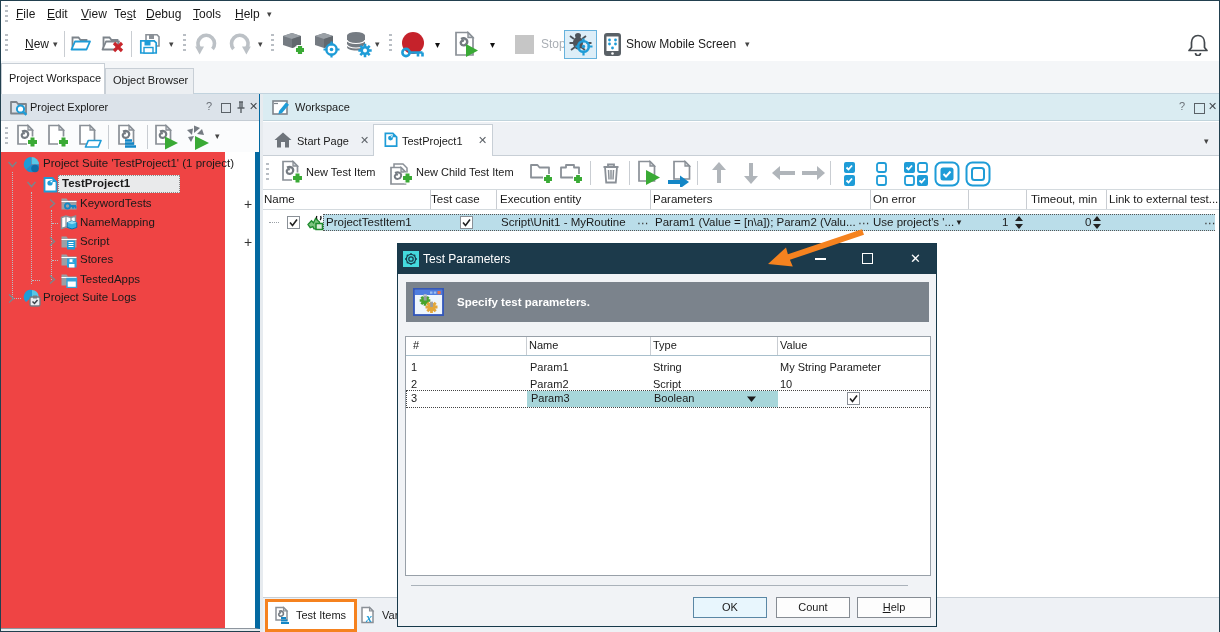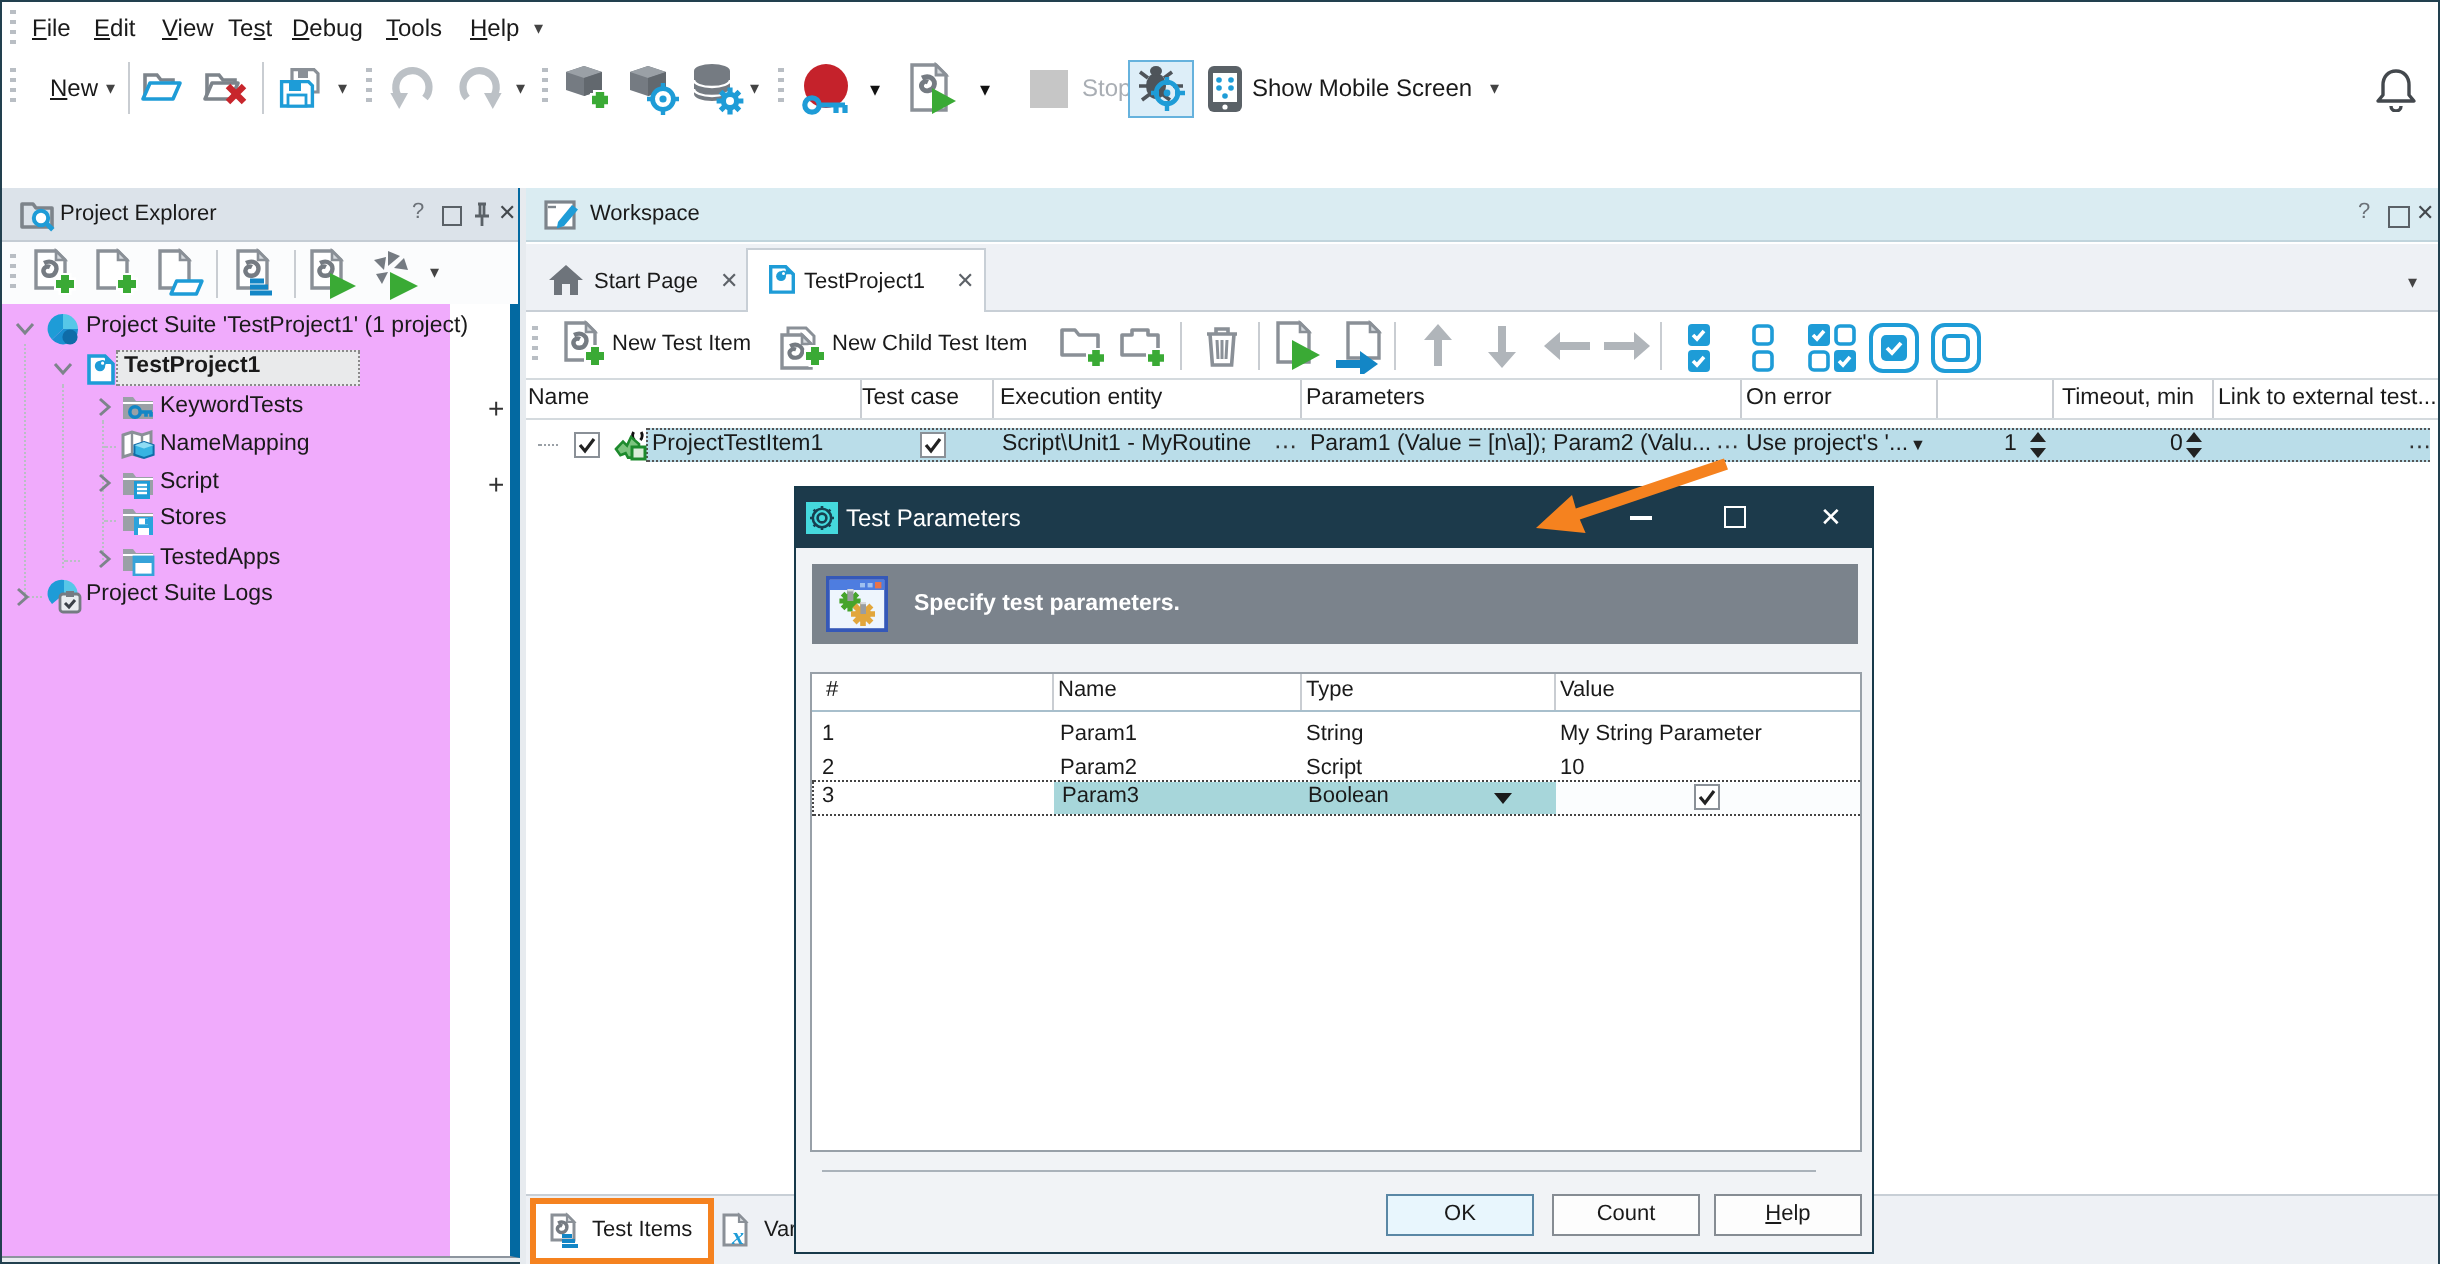--- a/index.html
+++ b/index.html
@@ -165,20 +165,26 @@
     <div class="tx" style="left:625px;top:11px;">Show Mobile Screen</div>
     <div class="tx" style="left:744px;top:13px;color:#444;font-size:9px;">▾</div>
     <div class="abs" id="ic-bell" style="left:1186px;top:7px;">
         <svg width="22" height="23" viewBox="0 0 22 23">
           <path d="M11 2.5 c4 0 6.5 3 6.5 7 v5 l2.5 3 H2 l2.5 -3 v-5 c0-4 2.5-7 6.5-7 Z" fill="none" stroke="#43484d" stroke-width="1.7" stroke-linejoin="round"></path>
           <path d="M8.5 20 a2.5 2.5 0 0 0 5 0" fill="none" stroke="#43484d" stroke-width="1.7"></path>
         </svg>
       </div>
   </div>
 
+  <div class="abs" id="tabstrip" style="left:0;top:60px;width:1218px;height:33px;background:#f4f6f8;border-bottom:1px solid #c2d3de;box-sizing:border-box;">
+    <div class="abs" style="left:0;top:2px;width:104px;height:31px;background:#fff;border:1px solid #c8cfd6;border-bottom:none;box-sizing:border-box;"></div>
+    <div class="tx" style="left:8px;top:11px;">Project Workspace</div>
+    <div class="abs" style="left:104px;top:7px;width:89px;height:26px;background:#eceff2;border:1px solid #c8cfd6;border-bottom:none;box-sizing:border-box;"></div>
+    <div class="tx" style="left:112px;top:13px;">Object Browser</div>
+  </div>
 
   <div class="abs" id="leftpanel" style="left:0;top:93px;width:259px;height:535px;background:#fff;border-right:5px solid #0369a1;border-bottom:1px solid #8d959e;box-sizing:border-box;">
     <div class="abs" style="left:0;top:0;width:258px;height:27px;background:#dce3ea;border-bottom:1px solid #c4ccd4;box-sizing:border-box;">
       <div class="abs" id="ic-pe" style="left:8px;top:4px;">
           <svg width="20" height="19" viewBox="0 0 20 19">
             <path d="M2 15.5 V4 h5.5 l1.5 2 H17 v9.5 Z" fill="none" stroke="#7d848b" stroke-width="1.8" stroke-linejoin="round"></path>
             <circle cx="11.5" cy="11" r="3.6" fill="#fff" stroke="#1e9cd7" stroke-width="2"></circle>
             <path d="M14 13.5 l3.4 3.4" stroke="#1e9cd7" stroke-width="2.4"></path>
           </svg>
         </div>
@@ -244,21 +250,21 @@
               <path d="M18 5 L20 11 L13 10 Z"></path>
               <path d="M3 6 L9 4.5 L8 11 Z"></path>
               <path d="M4 13 L10 12 L7 18 Z"></path>
             </g>
             <polygon points="11,12 25,19 11,26" fill="#3aaa35"></polygon>
           </svg>
         </div>
       <div class="tx" style="left:214px;top:10px;color:#444;font-size:9px;">▾</div>
     </div>
 
-    <div class="abs" id="tree" style="left:0;top:58px;width:224px;height:476px;background:#f0abfc;font-size:11.5px;text-align:right;">
+    <div class="abs" id="tree" style="left:0;top:58px;width:224px;height:476px;background:#ef4444;font-size:11.5px;text-align:right;">
         <div class="abs" style="left:11px;top:20px;width:1px;height:127px;border-left:1px dotted #b9bec4;"></div>
         <div class="abs" style="left:30px;top:40px;width:1px;height:92px;border-left:1px dotted #b9bec4;"></div>
         <div class="abs" style="left:50px;top:58px;width:1px;height:70px;border-left:1px dotted #b9bec4;"></div>
         <div class="abs" style="left:12px;top:146px;width:8px;height:1px;border-top:1px dotted #b9bec4;"></div>
         <div class="abs" style="left:31px;top:128px;width:8px;height:1px;border-top:1px dotted #b9bec4;"></div>
         <div class="abs" style="left:51px;top:71px;width:6px;height:1px;border-top:1px dotted #b9bec4;"></div>
         <div class="abs" style="left:51px;top:108px;width:6px;height:1px;border-top:1px dotted #b9bec4;"></div>
       <div class="abs" style="left:6px;top:8px;">
           <svg width="11" height="9">
             <path d="M1.5 2 L5.5 6.5 L9.5 2" fill="none" stroke="#7d848b" stroke-width="1.5"></path>

